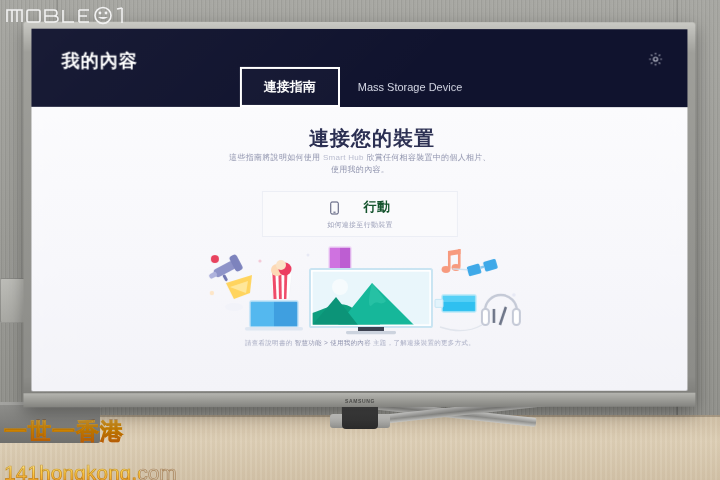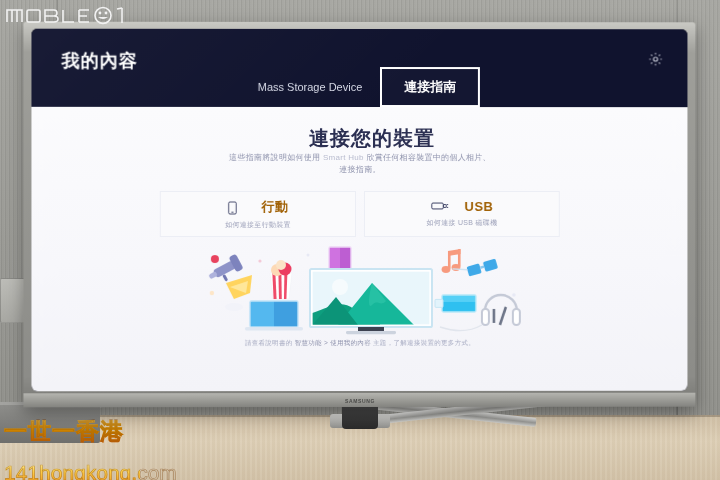--- a/index.html
+++ b/index.html
@@ -65,21 +65,21 @@
   .tv-bezel {
     position:absolute; left:0; top:0; width:672px; height:385px;
     background:linear-gradient(180deg,#c9c9c4 0%, #9f9f9a 8%, #8c8c88 92%, #767672 100%);
     border-radius:3px;
     box-shadow:0 6px 18px rgba(0,0,0,0.35);
     padding:8px 8px 16px 8px;
     transform:perspective(1400px) rotateY(0.4deg);
   }
   .tv-inner {
     position:absolute; left:8px; top:7px; width:656px; height:362px;
-    background:#0b0c1c; border-radius:6px; overflow:hidden;
+    background:#0b0c1c; border-radius:1px; overflow:hidden;
     box-shadow:inset 0 0 0 1px #2c2c30;
   }
   .tv-chin { position:absolute; left:0; bottom:0; width:672px; height:14px;
     background:linear-gradient(180deg,#b4b4af,#83837f); }
   .tv-logo {
     position:absolute; left:50%; bottom:3px; transform:translateX(-50%);
     font-size:5px; letter-spacing:0.6px; color:#4a4a48; font-weight:bold;
   }
   .tv-neck {
     position:absolute; left:50%; top:383px; transform:translateX(-50%);
@@ -149,21 +149,21 @@
     display:flex; justify-content:center; gap:8px; margin-top:14px;
   }
   .card {
     width:196px; height:46px;
     background:#fafafc;
     border:1px solid #eceef5;
     display:flex; flex-direction:column; align-items:center; justify-content:center;
   }
   .card-title {
     display:flex; align-items:center; gap:20px;
-    font-size:13px; color:#a16207; font-weight:bold; letter-spacing:0.5px;
+    font-size:13px; color:#14532d; font-weight:bold; letter-spacing:0.5px;
   }
   .card-sub { font-size:7px; color:#9ea2ba; margin-top:4px; letter-spacing:0.3px; }
   .ic { width:14px; height:12px; display:inline-block; }
   .ic svg { display:block; }
 
   .illus { width:340px; height:92px; margin:6px auto 0; position:relative; }
   .illus svg { display:block; }
 
   .footnote {
     text-align:center; margin-top:4px;
@@ -230,63 +230,49 @@
           <div class="ui-title">我的內容</div>
 
           <div class="gear-icon">
             <svg width="16" height="16" viewBox="0 0 24 24" fill="none" stroke="#e8eaf4" stroke-width="1.8">
               <circle cx="12" cy="12" r="3"></circle>
               <path d="M12 2.6v2.2M12 19.2v2.2M2.6 12h2.2M19.2 12h2.2M5.3 5.3l1.6 1.6M17.1 17.1l1.6 1.6M18.7 5.3l-1.6 1.6M6.9 17.1l-1.6 1.6"></path>
             </svg>
           </div>
 
           <div class="ui-tabs">
+            <div class="tab selected">連接指南</div>
             <div class="tab">Mass Storage Device</div>
-            <div class="tab selected">連接指南</div>
           </div>
         </div>
 
         <div class="ui-body">
 
           <div class="heading">連接您的裝置</div>
 
           <div class="subtitle">
             <span>這些指南將說明如何使用 </span><span class="hl">Smart Hub</span><span> 欣賞任何相容裝置中的個人相片、</span><br>
-            <span>連接指南。</span>
+            <span>使用我的內容。</span>
           </div>
 
           <div class="cards">
 
             <div class="card">
               <div class="card-title">
                 <span class="ic">
                   <svg width="9" height="14" viewBox="0 0 12 18" fill="none" stroke="#3a3f63" stroke-width="1.2">
                     <rect x="1" y="1" width="10" height="16" rx="1.6"></rect>
                     <line x1="4.6" y1="14.6" x2="7.4" y2="14.6"></line>
                   </svg>
                 </span>
                 <span>行動</span>
               </div>
               <div class="card-sub">如何連接至行動裝置</div>
             </div>
 
-            <div class="card">
-              <div class="card-title">
-                <span class="ic">
-                  <svg width="18" height="10" viewBox="0 0 22 12" fill="none" stroke="#3a3f63" stroke-width="1.2">
-                    <rect x="1" y="2.4" width="14" height="7.2" rx="1.4"></rect>
-                    <rect x="15.4" y="4.2" width="3.2" height="3.6" rx="0.6"></rect>
-                    <line x1="19.2" y1="4.3" x2="21" y2="4.3"></line>
-                    <line x1="19.2" y1="7.7" x2="21" y2="7.7"></line>
-                  </svg>
-                </span>
-                <span>USB</span>
-              </div>
-              <div class="card-sub">如何連接 USB 磁碟機</div>
-            </div>
 
           </div>
 
           <div class="illus">
             <svg width="340" height="92" viewBox="0 0 340 92">
 
               <circle cx="22" cy="50" r="2.2" fill="#fde6c8"></circle>
               <circle cx="70" cy="18" r="1.6" fill="#f3c9d6"></circle>
               <circle cx="118" cy="12" r="1.5" fill="#e7e9f5"></circle>
               <circle cx="300" cy="26" r="1.6" fill="#e7e9f5"></circle>

